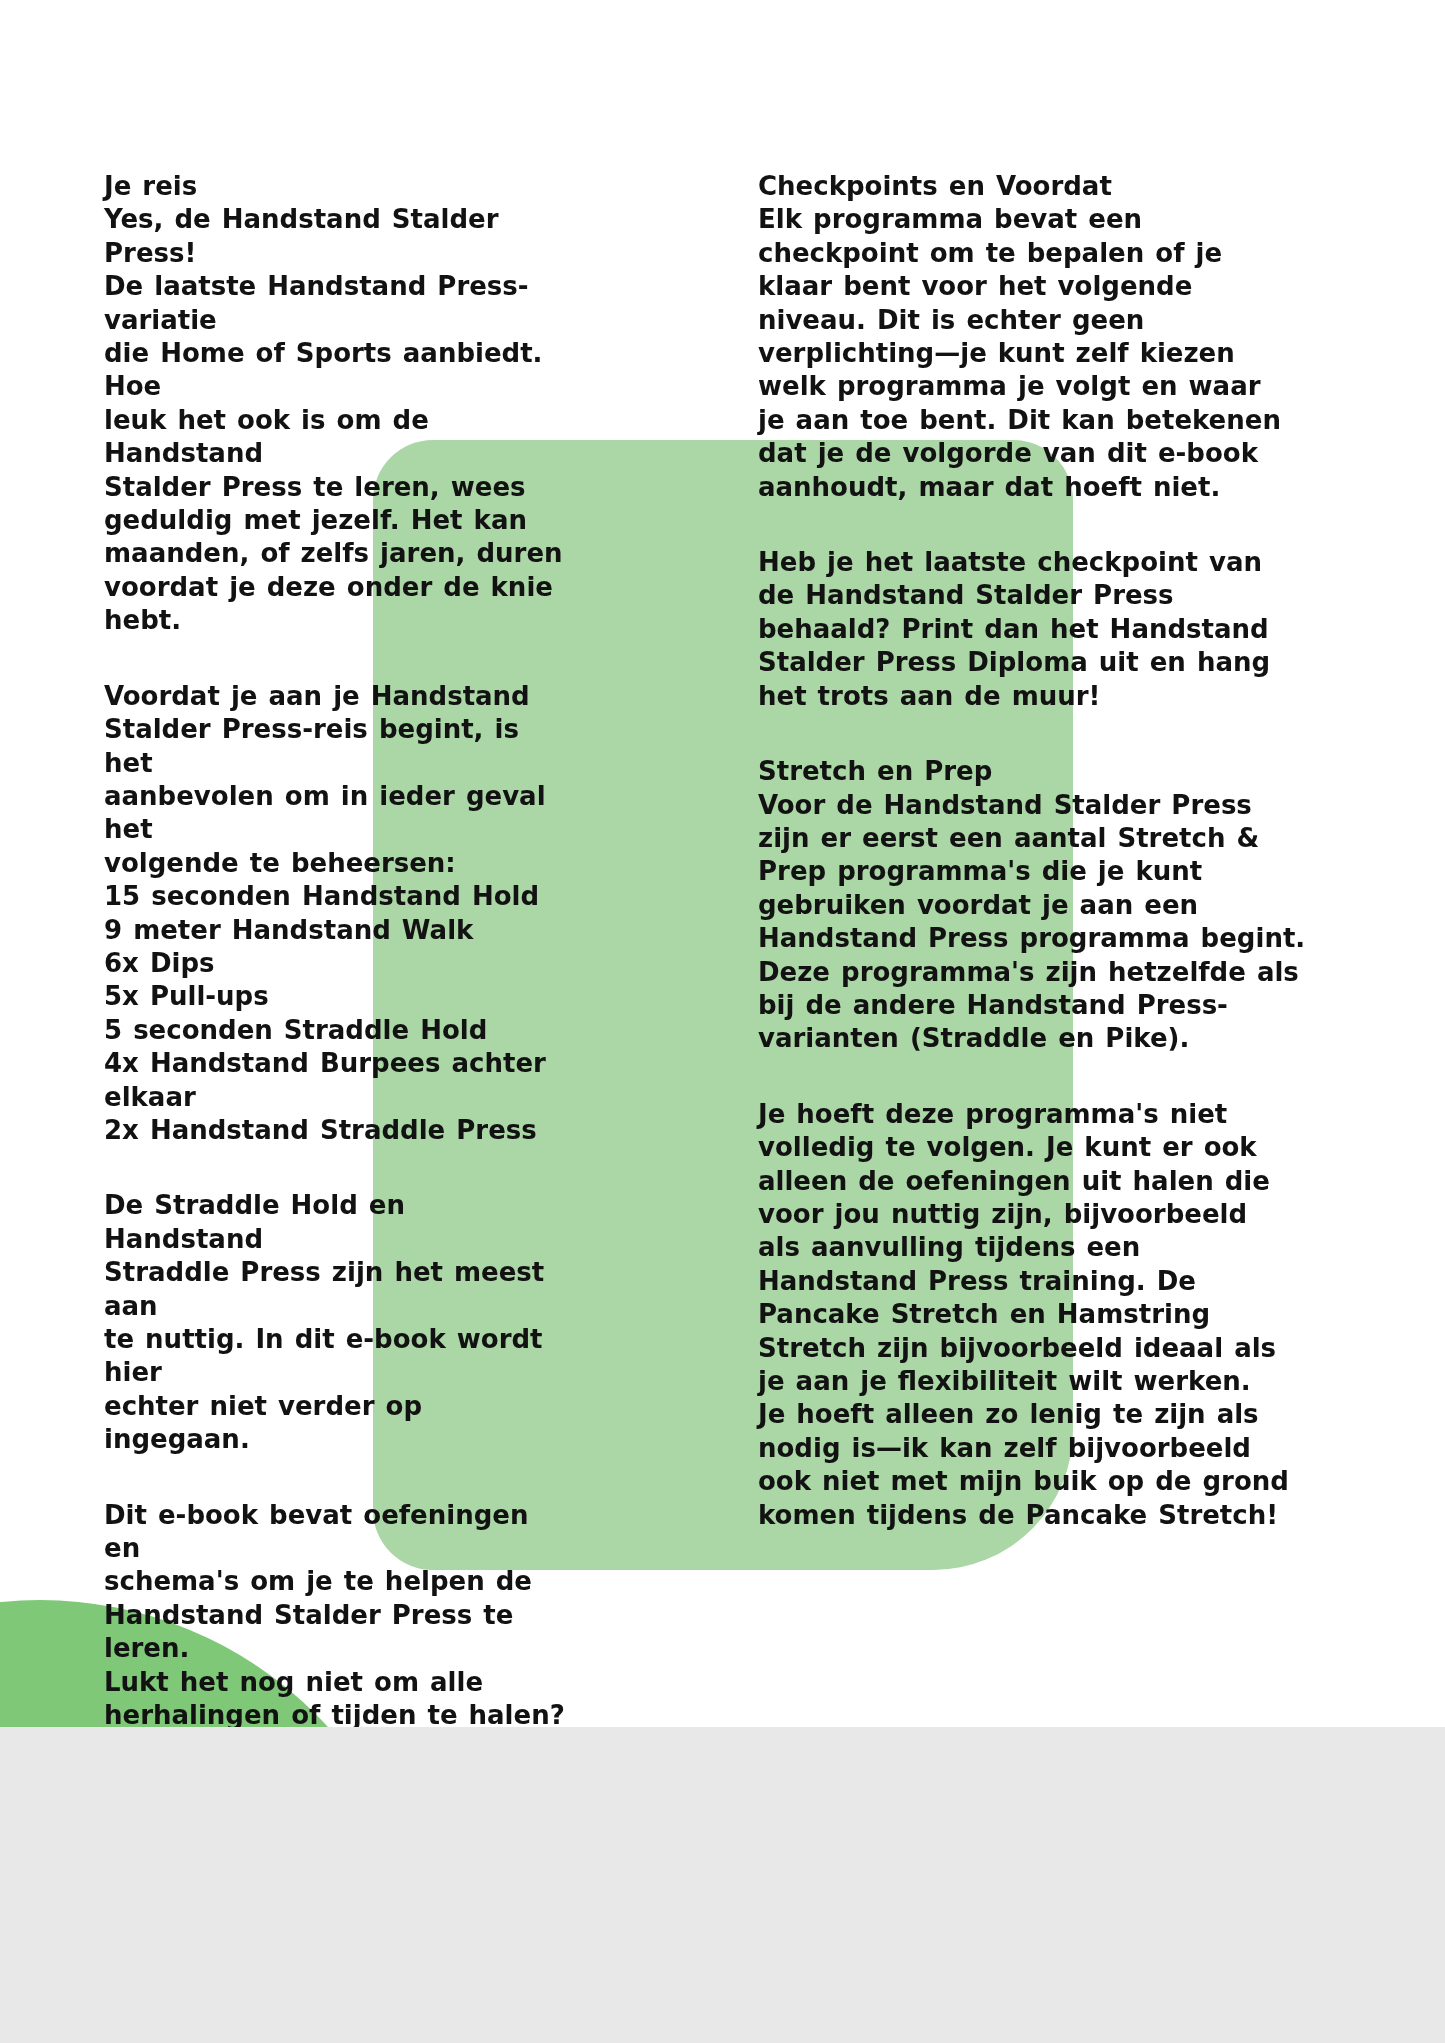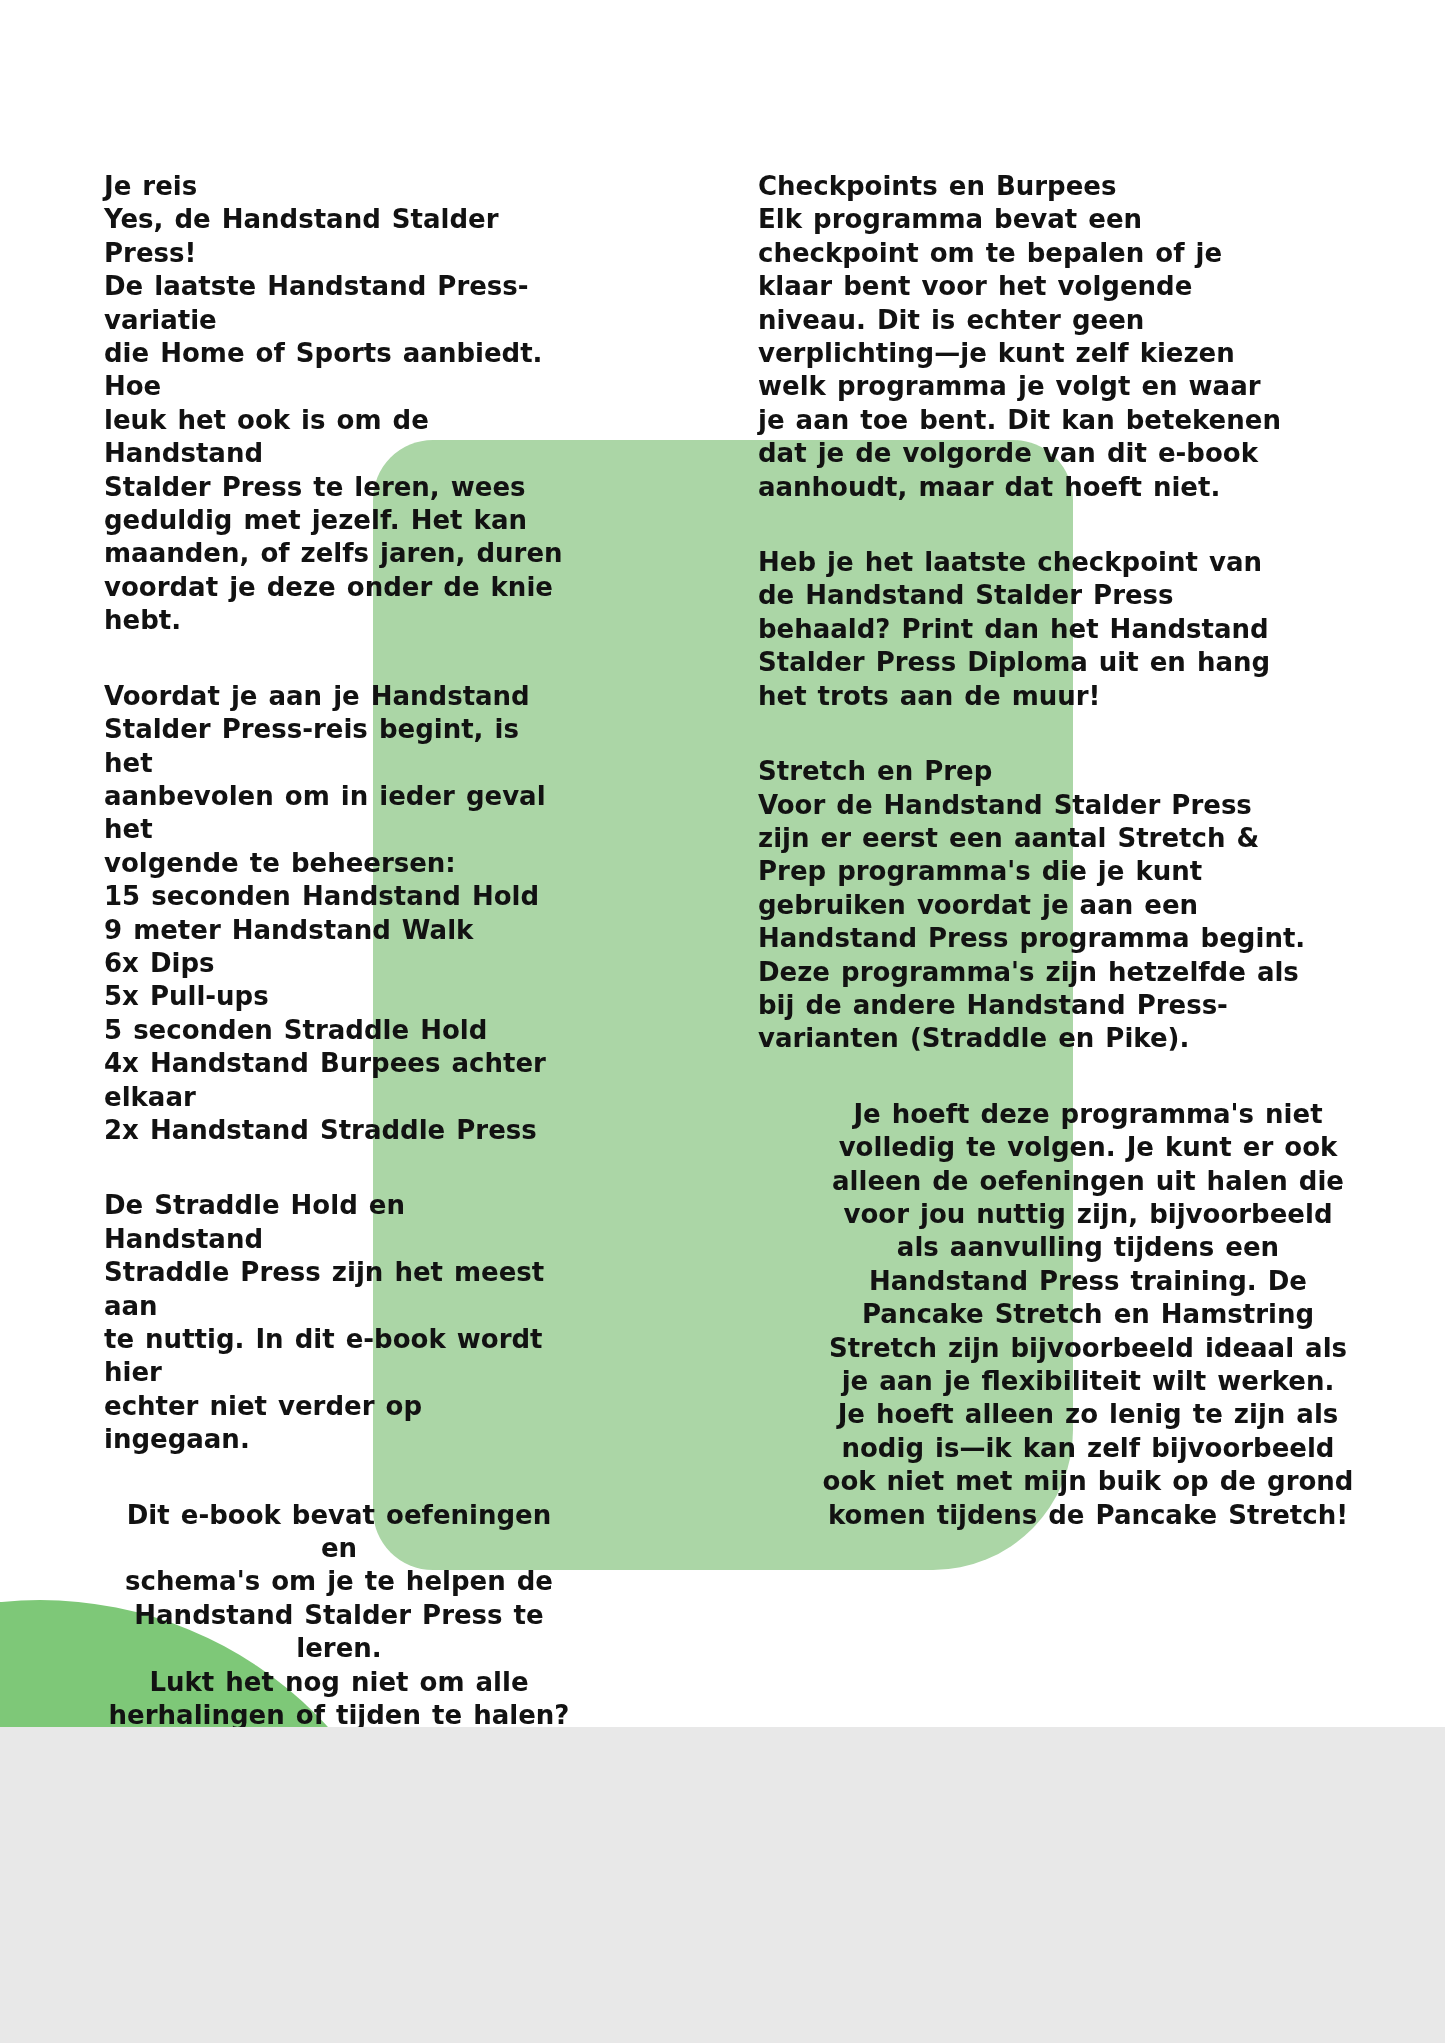--- a/index.html
+++ b/index.html
@@ -27,21 +27,21 @@
   }
   .col {
     position:absolute; top:170px; z-index:2;
     font-size:26px; line-height:33.4px;
     word-spacing:2px;
     letter-spacing:0px;
   }
   .col-left  { left:104px; width:470px; }
   .col-right { left:758px; width:660px; }
   .para { white-space:pre-line; margin:0 0 42px 0;font-weight:bold; }
-  .para:last-child { margin-bottom:0;text-align:center; }
+  .para:last-child { margin-bottom:0; }
   .heading { font-weight:bold; white-space:pre-line; margin:0; }
   .page-number {
     position:absolute; z-index:3;
     left:160px; top:1942px;
     font-size:42px; line-height:42px;
     font-weight:bold;
     color:var(--txt,#121212);
   }
 </style>
 </head>
@@ -86,21 +86,21 @@
 Bouw het rustig op. Probeer elke
 week een beetje meer te doen,
 maar voorkom overbelasting—je wilt
 tenslotte niet richting een fysio-
 afspraak werken. Luister goed naar
 je lichaam, en vooral naar je
 polsen.</div>
   </div>
 
   <div class="col col-right">
-    <div class="heading">Checkpoints en Burpees</div>
+    <div class="heading">Checkpoints en Voordat</div>
     <div class="para">Elk programma bevat een
 checkpoint om te bepalen of je
 klaar bent voor het volgende
 niveau. Dit is echter geen
 verplichting—je kunt zelf kiezen
 welk programma je volgt en waar
 je aan toe bent. Dit kan betekenen
 dat je de volgorde van dit e-book
 aanhoudt, maar dat hoeft niet.</div>
     <div class="para">Heb je het laatste checkpoint van

